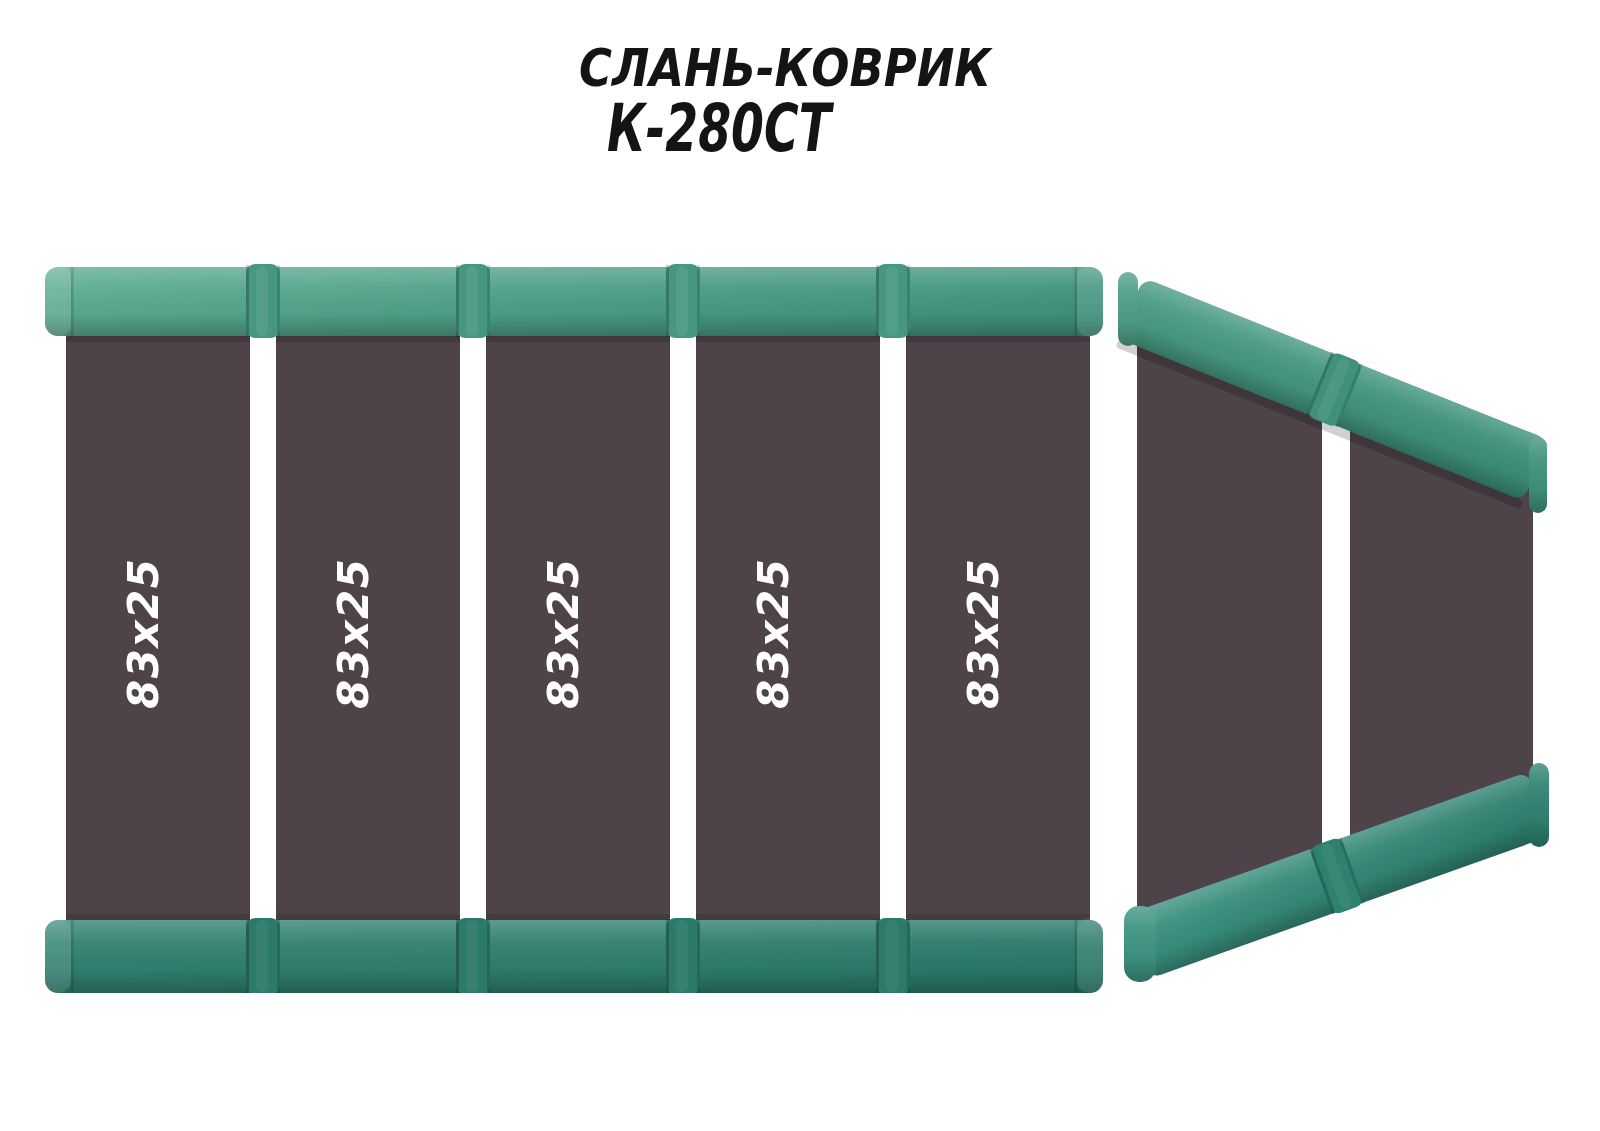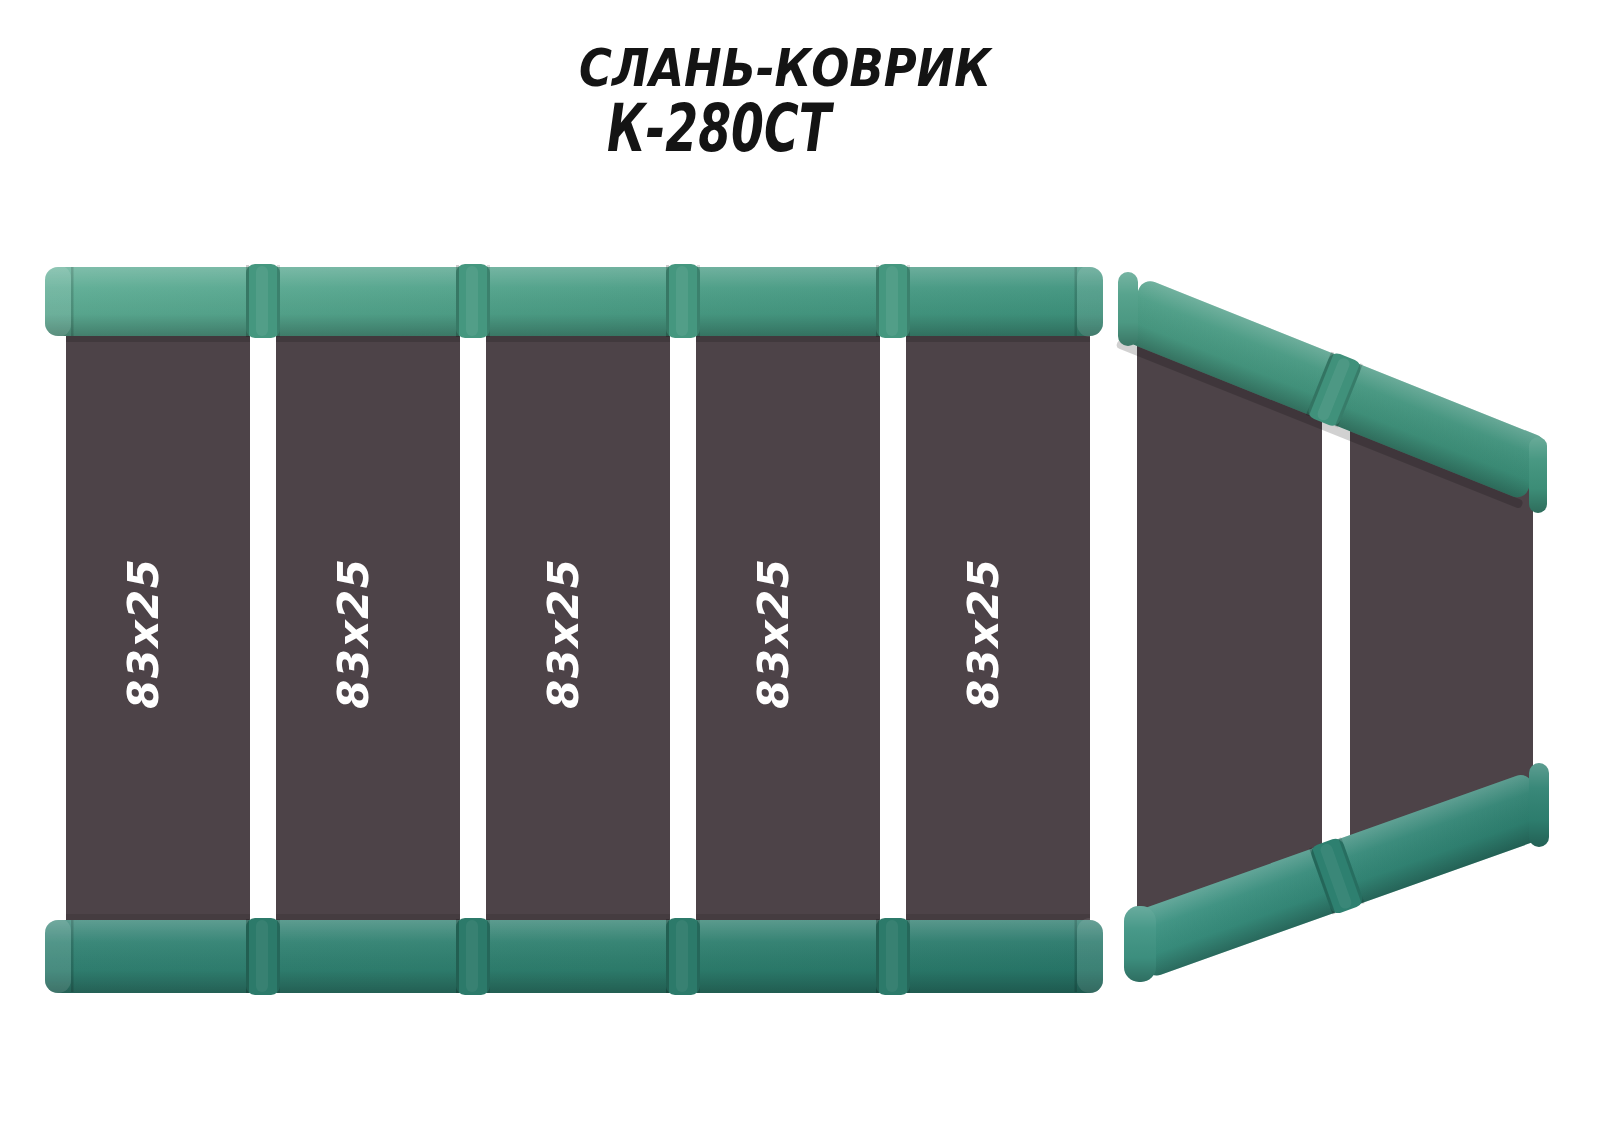--- a/index.html
+++ b/index.html
@@ -1,16 +1,16 @@
 <!DOCTYPE html>
 <html><head>
 <meta charset="utf-8">
 <style>
   html,body{margin:0;padding:0;background:#ffffff;}
-  .stage{width:1600px;height:1131px;position:relative;background:#ffffff;overflow:hidden;}
+  .stage{width:1600px;height:993px;position:relative;background:#ffffff;overflow:hidden;}
   svg{display:block;}
   text{font-family:"DejaVu Sans","Liberation Sans",sans-serif;}
   .title-line{font-weight:bold;font-style:italic;fill:#141414;}
   .panel-label{font-weight:bold;font-style:italic;fill:#ffffff;font-size:42px;}
   .t1{font-size:51px;}
   .t2{font-size:65px;}
 </style>
 </head>
 <body>
 

